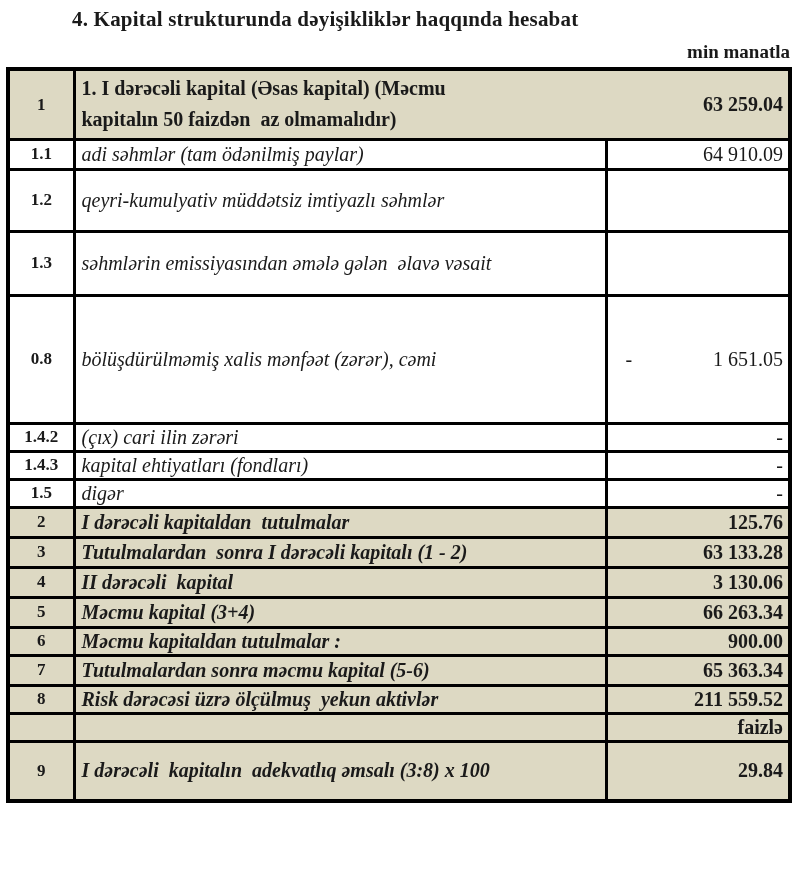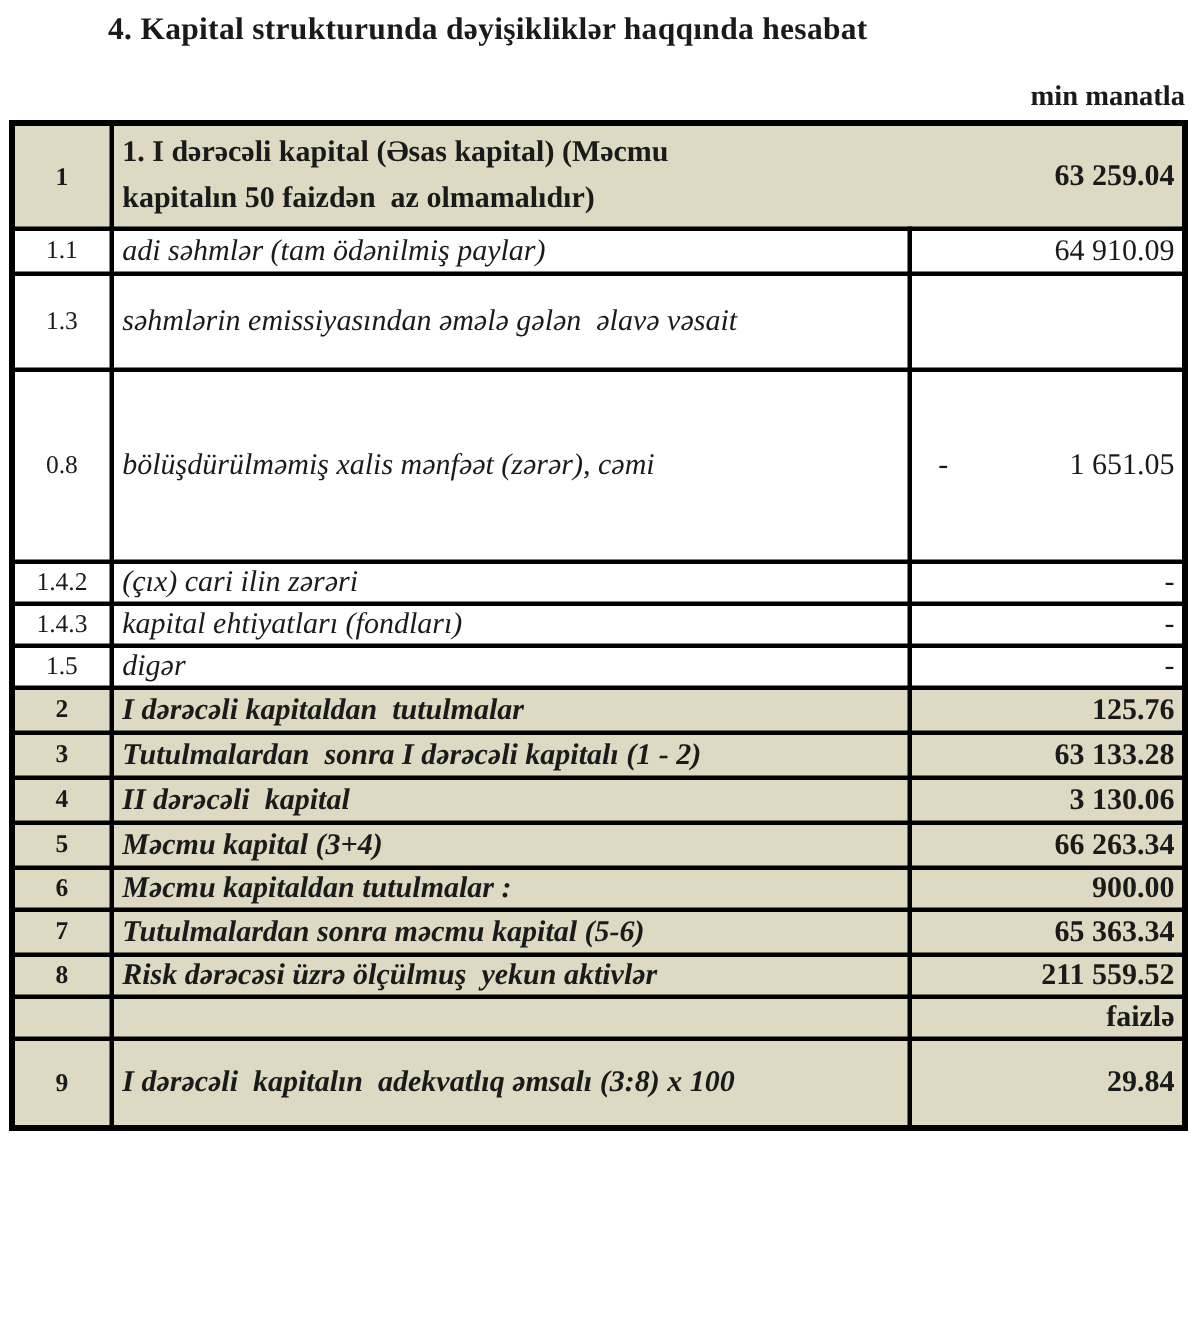--- a/index.html
+++ b/index.html
@@ -16,21 +16,21 @@
     font-size: 21px;
     font-weight: bold;
     letter-spacing: 0.2px;
   }
   .unit-note {
     width: 786px;
     margin-left: 6px;
     text-align: right;
     font-size: 19px;
     font-weight: bold;
-    margin-top: 22px;
+    margin-top: 9px;
     margin-bottom: 4px;
     padding-right: 2px;
   }
   table.capital {
     margin-left: 6px;
     width: 786px;
     border-collapse: collapse;
     table-layout: fixed;
     border: 4px solid #000;
   }
@@ -38,21 +38,21 @@
   col.c-label { width: 532px; }
   col.c-val   { width: 184px; }
   td {
     border: 3px solid #000;
     vertical-align: middle;
     font-size: 20px;
     line-height: 1.25;
   }
   td.num {
     text-align: center;
-    font-weight: normal;
+    font-weight: bold;
     font-size: 17px;
   }
   td.lbl {
     padding-left: 6px;
     padding-right: 4px;
     white-space: pre-wrap;
     font-style: italic;
   }
   td.val {
     text-align: right;
@@ -115,20 +115,25 @@
           </div>
         </td>
       </tr>
 
       <tr class="h-md">
         <td class="num">1.1</td>
         <td class="lbl">adi səhmlər (tam ödənilmiş paylar)</td>
         <td class="val">64 910.09</td>
       </tr>
 
+      <tr class="h-lg">
+        <td class="num">1.2</td>
+        <td class="lbl">qeyri-kumulyativ müddətsiz imtiyazlı səhmlər</td>
+        <td class="val"></td>
+      </tr>
 
       <tr class="h-lg2">
         <td class="num">1.3</td>
         <td class="lbl">səhmlərin emissiyasından əmələ gələn  əlavə vəsait</td>
         <td class="val"></td>
       </tr>
 
       <tr class="h-sm">
         <td class="num">0.8</td>
         <td class="lbl">bölüşdürülməmiş xalis mənfəət (zərər), cəmi</td>

